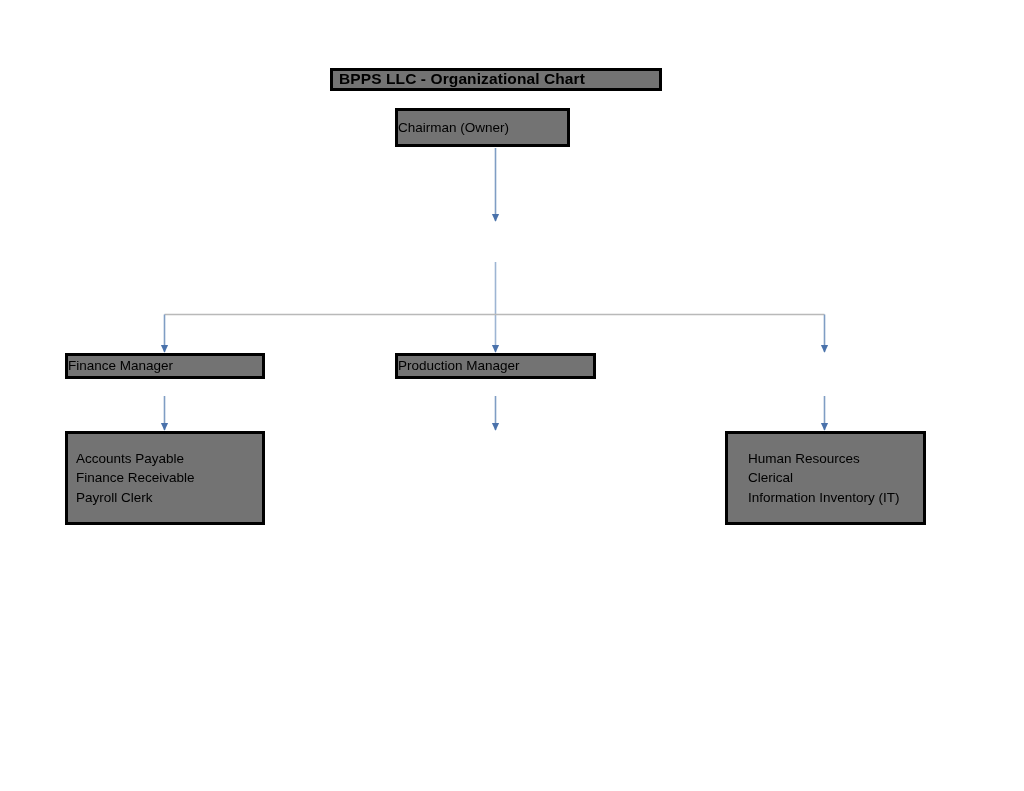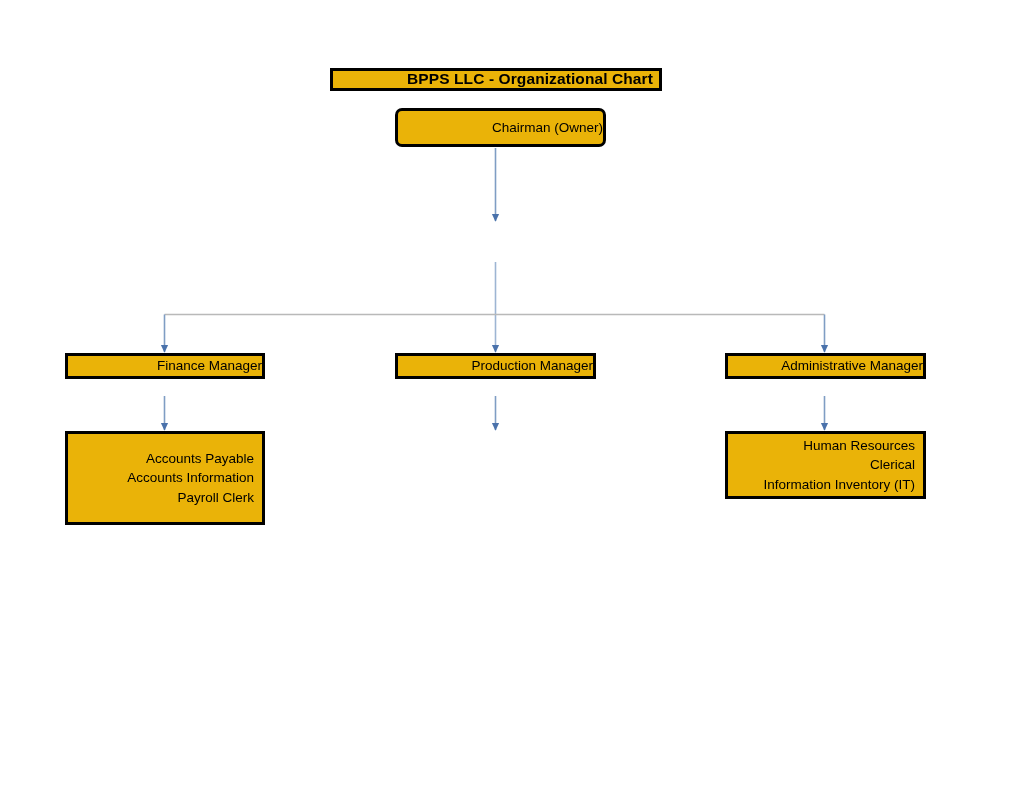--- a/index.html
+++ b/index.html
@@ -25,25 +25,25 @@
     left: 0;
     top: 0;
     width: 1024px;
     height: 791px;
     pointer-events: none;
   }
   
   .node {
     position: absolute;
     box-sizing: border-box;
-    background: #eab308;
+    background: #737373;
     border: 3px solid #000000;
     display: flex;
     flex-direction: column;
-    align-items: flex-end;
+    align-items: flex-start;
     justify-content: center;
     text-align: center;
   }
   .node .line {
     display: block;
     white-space: nowrap;
     line-height: 1.32;
   }
   
   #title-box {
@@ -56,23 +56,22 @@
   }
   #title-box .line {
     font-size: 15.5px;
     font-weight: bold;
     letter-spacing: 0.1px;
   }
   
   #chairman-box {
     left: 395px;
     top: 108px;
-    width: 211px;
+    width: 175px;
     height: 39px;
-    border-radius: 7px;
   }
   #president-box {
     left: 395px;
     top: 222px;
     width: 201px;
     height: 39px;
   }
   .manager-box {
     top: 353px;
     height: 26px;
@@ -93,21 +92,21 @@
   #production-leaf-box {
     left: 395px;
     top: 431px;
     width: 201px;
     height: 114px;
   }
   #admin-leaf-box {
     left: 725px;
     top: 431px;
     width: 201px;
-    height: 68px;
+    height: 94px;
     padding-left: 20px;
   }
   .node .line { font-size: 13.5px; }
   #chairman-box .line,
   #president-box .line,
   .manager-box .line { font-size: 13.5px; }
   .leaf-box .line { font-size: 13.5px; line-height: 1.42; }
 </style>
 </head>
 <body>
@@ -148,27 +147,24 @@
 
 
   <div class="node manager-box" id="finance-manager-box">
     <span class="line">Finance Manager</span>
   </div>
 
   <div class="node manager-box" id="production-manager-box">
     <span class="line">Production Manager</span>
   </div>
 
-  <div class="node manager-box" id="admin-manager-box">
-    <span class="line">Administrative Manager</span>
-  </div>
 
   <div class="node leaf-box" id="finance-leaf-box">
     <span class="line">Accounts Payable</span>
-    <span class="line">Accounts Information</span>
+    <span class="line">Finance Receivable</span>
     <span class="line">Payroll Clerk</span>
   </div>
 
 
   <div class="node leaf-box" id="admin-leaf-box">
     <span class="line">Human Resources</span>
     <span class="line">Clerical</span>
     <span class="line">Information Inventory (IT)</span>
   </div>
 

